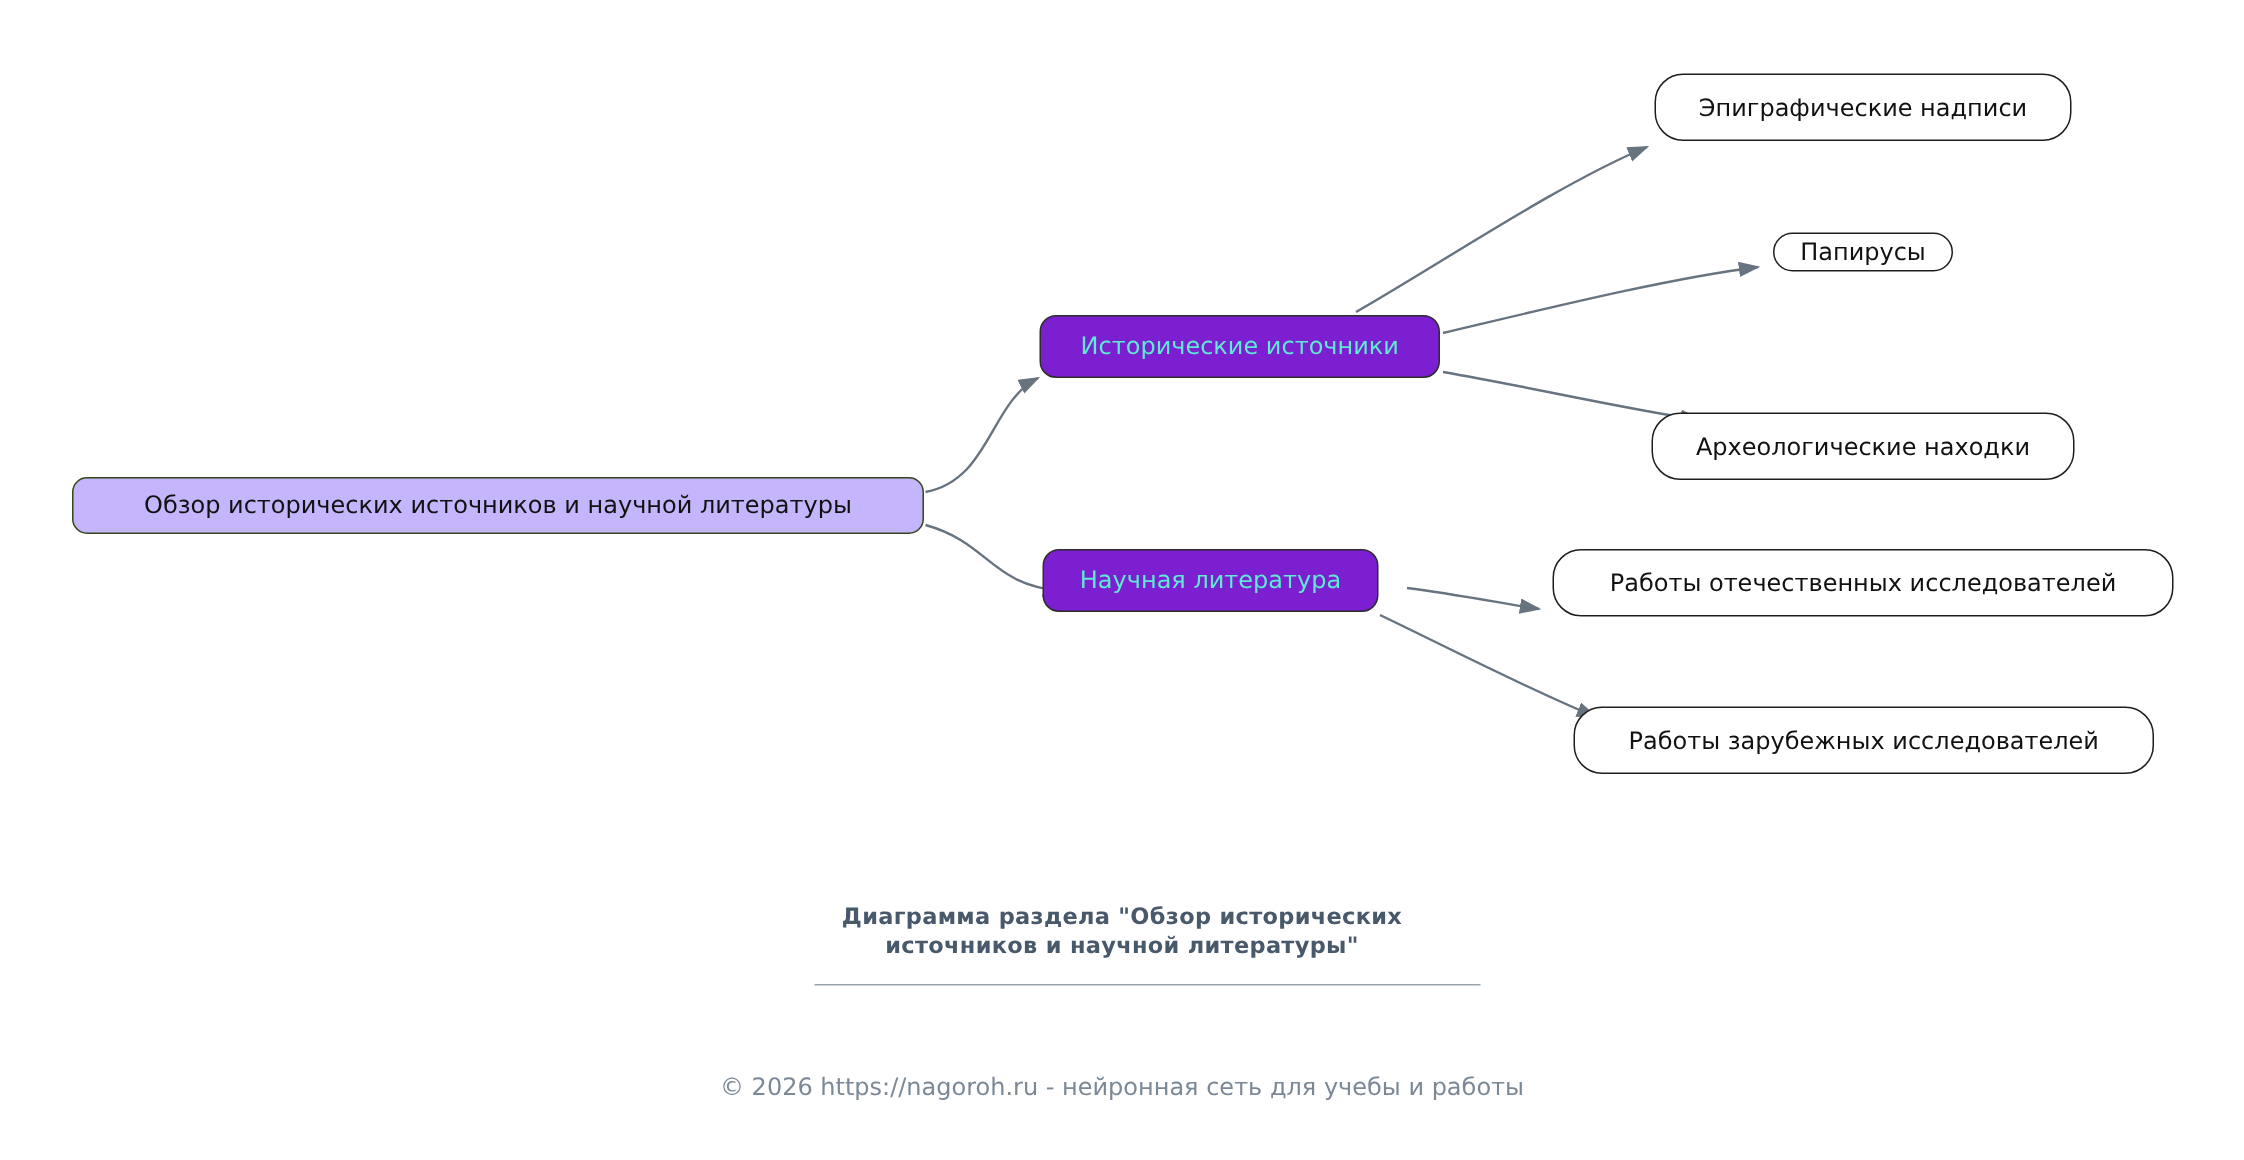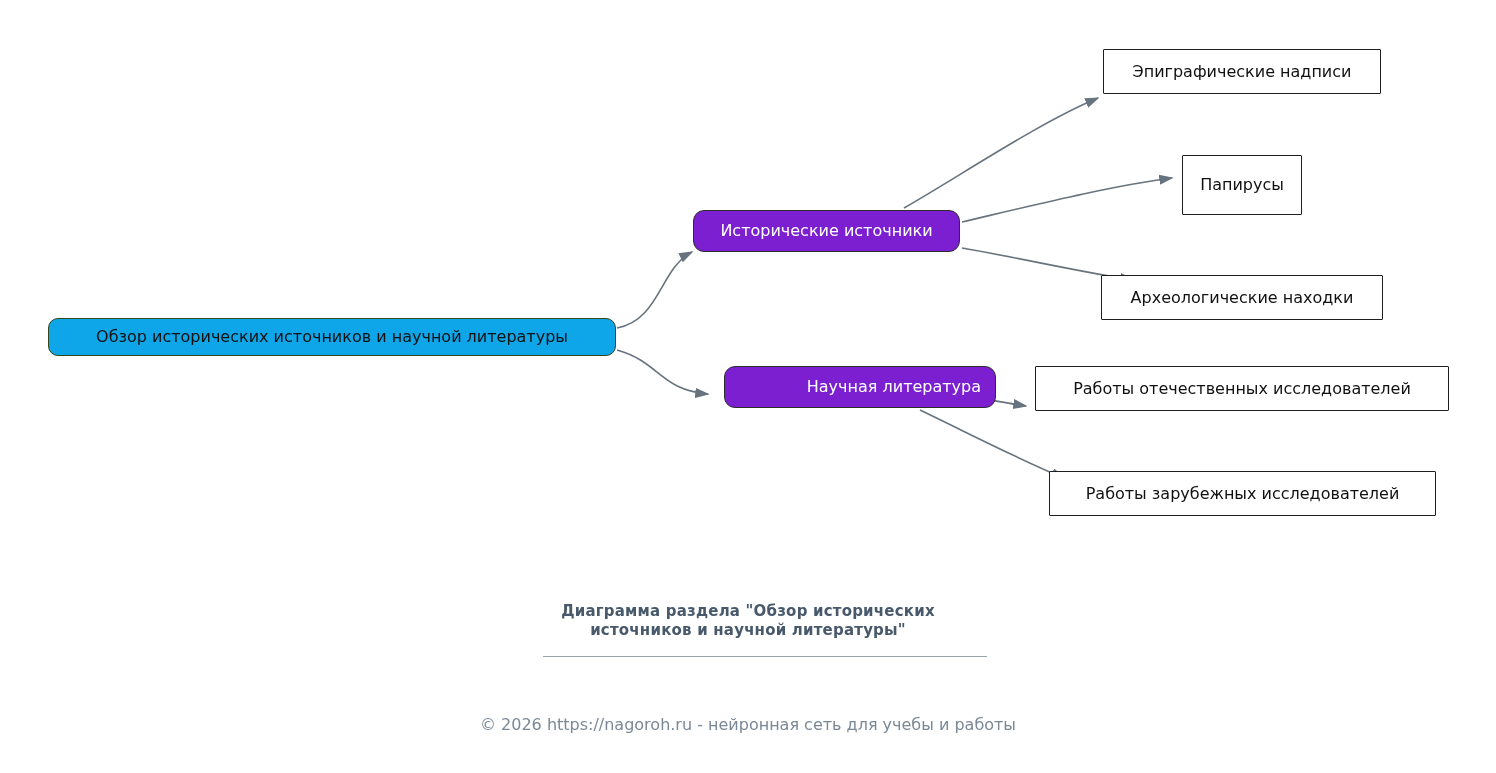--- a/index.html
+++ b/index.html
@@ -32,35 +32,35 @@
     justify-content: center;
     border-radius: 9px;
     border: 1.4px solid #1b1b1b;
     font-size: 16px;
     line-height: 1.1;
     color: #111111;
     white-space: nowrap;
     padding: 0 14px;
   }
   .node.root {
-    background: #0ea5e9;
+    background: #c4b5fd;
     border-color: #33471a;
     border-radius: 10px;
     text-align: right;
   }
   .node.branch {
     background: #7b1fd0;
     border-color: #2d2d2d;
-    color: #ffffff;
+    color: #5eead4;
     border-radius: 11px;
   }
   .node.leaf {
     background: #ffffff;
     border-color: #1e1e1e;
-    border-radius: 1px;
+    border-radius: 19px;
   }
   #caption {
     position: absolute;
     left: 0;
     width: 1496px;
     text-align: center;
     color: #48596b;
     font-size: 15px;
     font-weight: bold;
     line-height: 1.25;
@@ -103,29 +103,29 @@
   </svg>
 
   <div class="node root" style="left:48px; top:318px; width:568px; height:38px;">
     <span>Обзор исторических источников и научной литературы</span>
   </div>
 
   <div class="node branch" style="left:693px; top:210px; width:267px; height:42px;">
     <span>Исторические источники</span>
   </div>
 
-  <div class="node branch" style="left:724px; top:366px; width:272px; height:42px;justify-content:flex-end;">
+  <div class="node branch" style="left:695px; top:366px; width:224px; height:42px;">
     <span>Научная литература</span>
   </div>
 
   <div class="node leaf" style="left:1103px; top:49px; width:278px; height:45px;">
     <span>Эпиграфические надписи</span>
   </div>
 
-  <div class="node leaf" style="left:1182px; top:155px; width:120px; height:60px;">
+  <div class="node leaf" style="left:1182px; top:155px; width:120px; height:26px;">
     <span>Папирусы</span>
   </div>
 
   <div class="node leaf" style="left:1101px; top:259px; width:282px; height:45px;margin-top:16px;">
     <span>Археологические находки</span>
   </div>
 
   <div class="node leaf" style="left:1035px; top:366px; width:414px; height:45px;">
     <span>Работы отечественных исследователей</span>
   </div>

